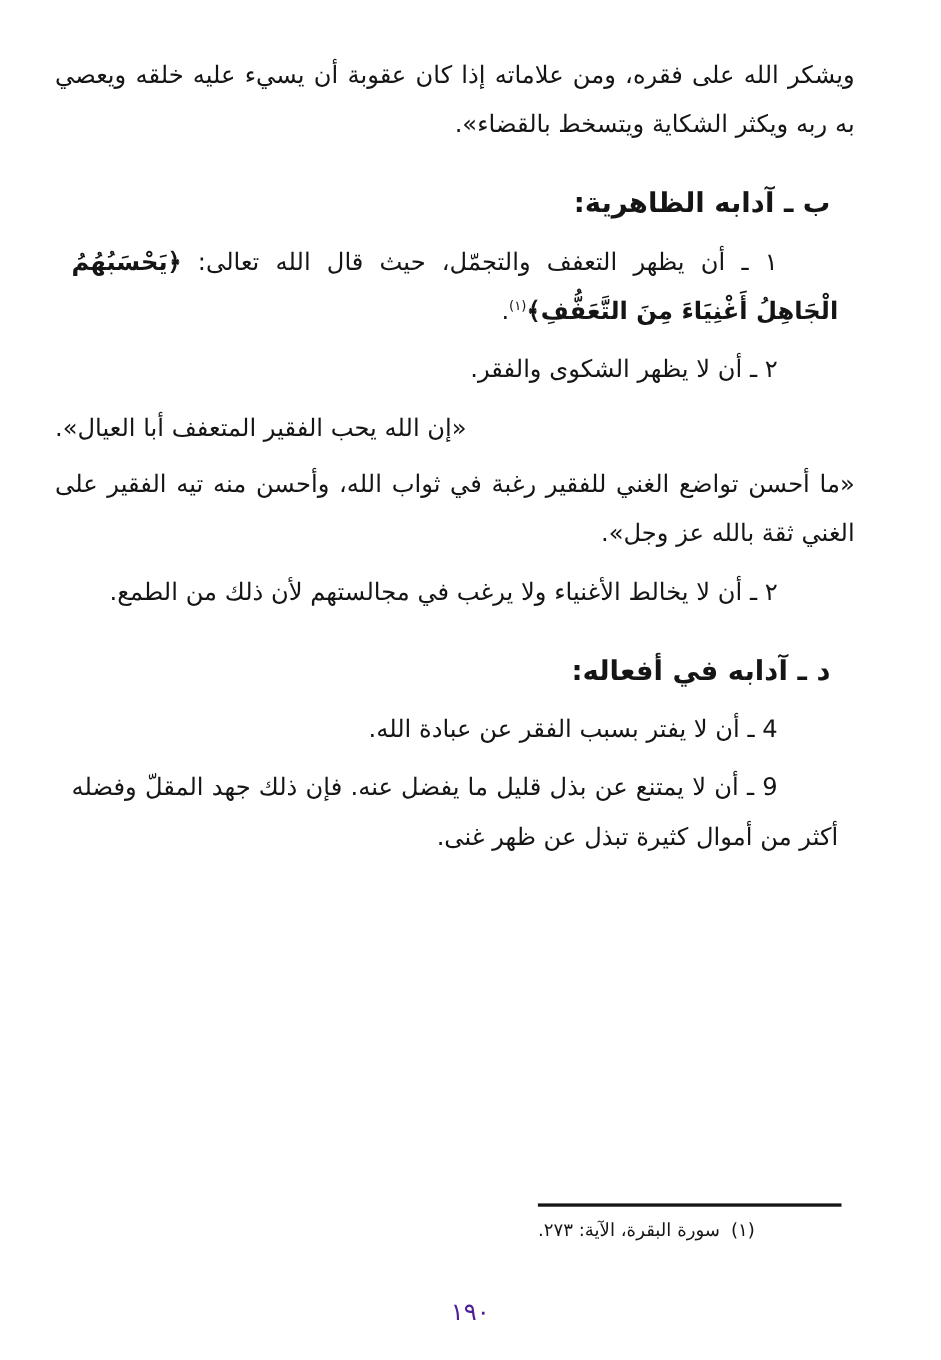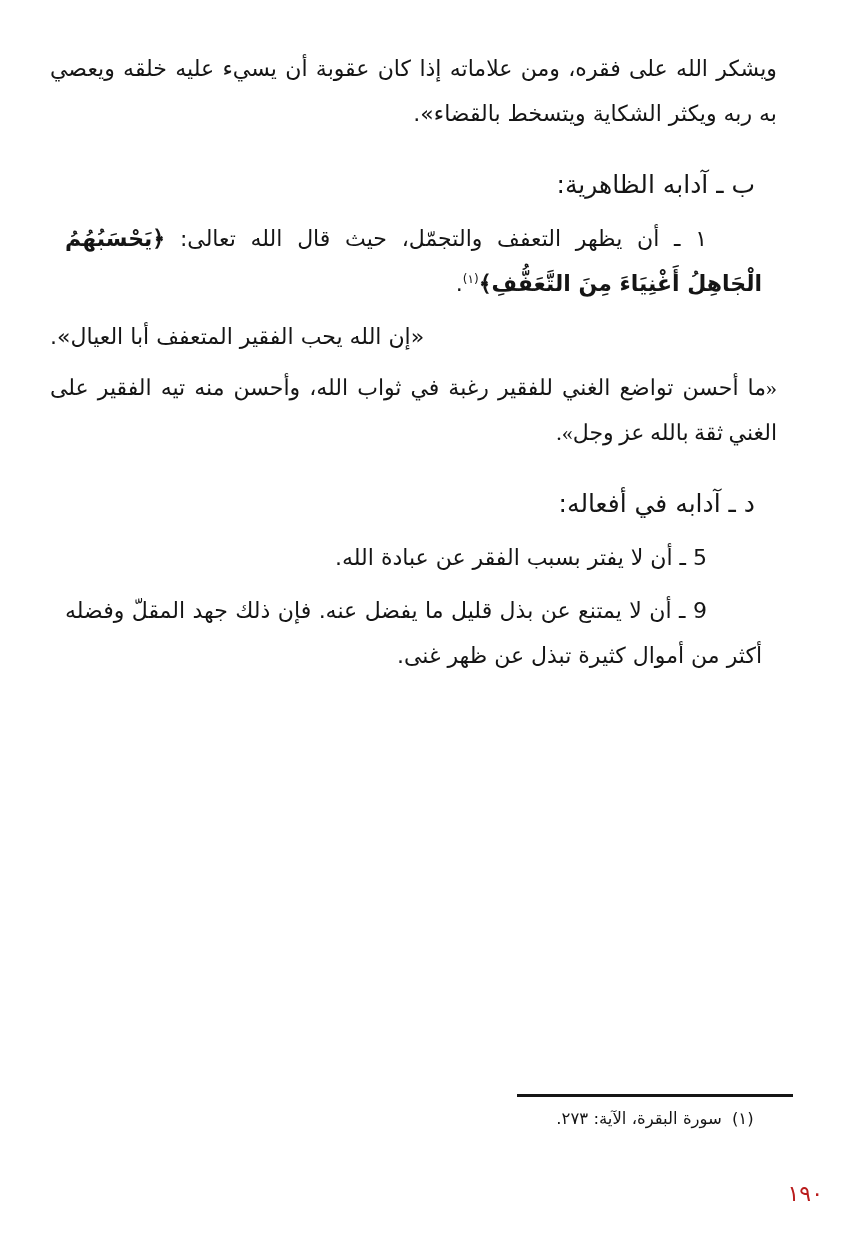--- a/index.html
+++ b/index.html
@@ -18,33 +18,32 @@
   }
   .content {
     font-size: 22px;
     line-height: 2.05;
     text-align: justify;
   }
   p.para { margin: 6px 0; }
   p.item { text-indent: 55px; margin: 8px 15px; }
   h2.heading {
     font-size: 25px;
-    font-weight: normal;
+    font-weight: bold;
     text-align: right;
     margin: 30px 22px 12px 0;
     line-height: 1.5;
   }
   .hadith {
     text-align: left;
     margin: 8px 40px;
   }
   .quote {
     margin: 8px 62px 8px 32px;
     text-align: justify;
-    font-family: Liberation Serif, serif;
   }
   .verse {
     font-weight: bold;
     font-family: "DejaVu Sans", sans-serif;
   }
   sup.fn-marker {
     font-size: 12px;
     vertical-align: super;
     line-height: 0;
   }
@@ -53,63 +52,65 @@
     font-size: 9px;
     line-height: 1.05;
     width: 34px;
     text-align: center;
     vertical-align: middle;
     margin: 0 2px;
   }
   .footnote-area {
     position: absolute;
     bottom: 104px;
-    right: 30px;
+    right: 58px;
     width: 276px;
     border-top: 3px solid #151515;
     padding-top: 10px;
     font-size: 16.5px;
-    text-align: center;
+    text-align: left;
     line-height: 1.5;
   }
   .footnote-area .fn-label { margin-left: 10px; }
   .page-number {
     position: absolute;
     bottom: 30px;
     left: 0;
     right: 0;
-    text-align: right;
+    text-align: center;
     font-size: 22px;
-    color: #b91c1c;
+    color: #4c1d95;
   }
 </style>
 </head>
 <body>
 
 <div class="page">
   <div class="content">
 
     <p class="para">ويشكر الله على فقره، ومن علاماته إذا كان عقوبة أن يسيء عليه خلقه ويعصي به ربه ويكثر الشكاية ويتسخط بالقضاء».</p>
 
     <h2 class="heading">ب ـ آدابه الظاهرية:</h2>
 
     <p class="para item"><span>١ ـ أن يظهر التعفف والتجمّل، حيث قال الله تعالى: </span><span class="verse">﴿يَحْسَبُهُمُ الْجَاهِلُ أَغْنِيَاءَ مِنَ التَّعَفُّفِ﴾</span><sup class="fn-marker">(١)</sup><span>.</span></p>
 
+    <p class="para item">٢ ـ أن لا يظهر الشكوى والفقر.</p>
 
 
     <p class="para hadith">«إن الله يحب الفقير المتعفف أبا العيال».</p>
 
 
 
     <p class="para quote">«ما أحسن تواضع الغني للفقير رغبة في ثواب الله، وأحسن منه تيه الفقير على الغني ثقة بالله عز وجل».</p>
 
+    <p class="para item">٢ ـ أن لا يخالط الأغنياء ولا يرغب في مجالستهم لأن ذلك من الطمع.</p>
 
     <h2 class="heading">د ـ آدابه في أفعاله:</h2>
 
-    <p class="para item">5 ـ أن لا يفتر بسبب الفقر عن عبادة الله.</p>
+    <p class="para item">4 ـ أن لا يفتر بسبب الفقر عن عبادة الله.</p>
 
     <p class="para item">9 ـ أن لا يمتنع عن بذل قليل ما يفضل عنه. فإن ذلك جهد المقلّ وفضله أكثر من أموال كثيرة تبذل عن ظهر غنى.</p>
 
   </div>
 
   <div class="footnote-area">
     <span class="fn-label">(١)</span><span>سورة البقرة، الآية: ٢٧٣.</span>
   </div>
 
   <div class="page-number">١٩٠</div>

